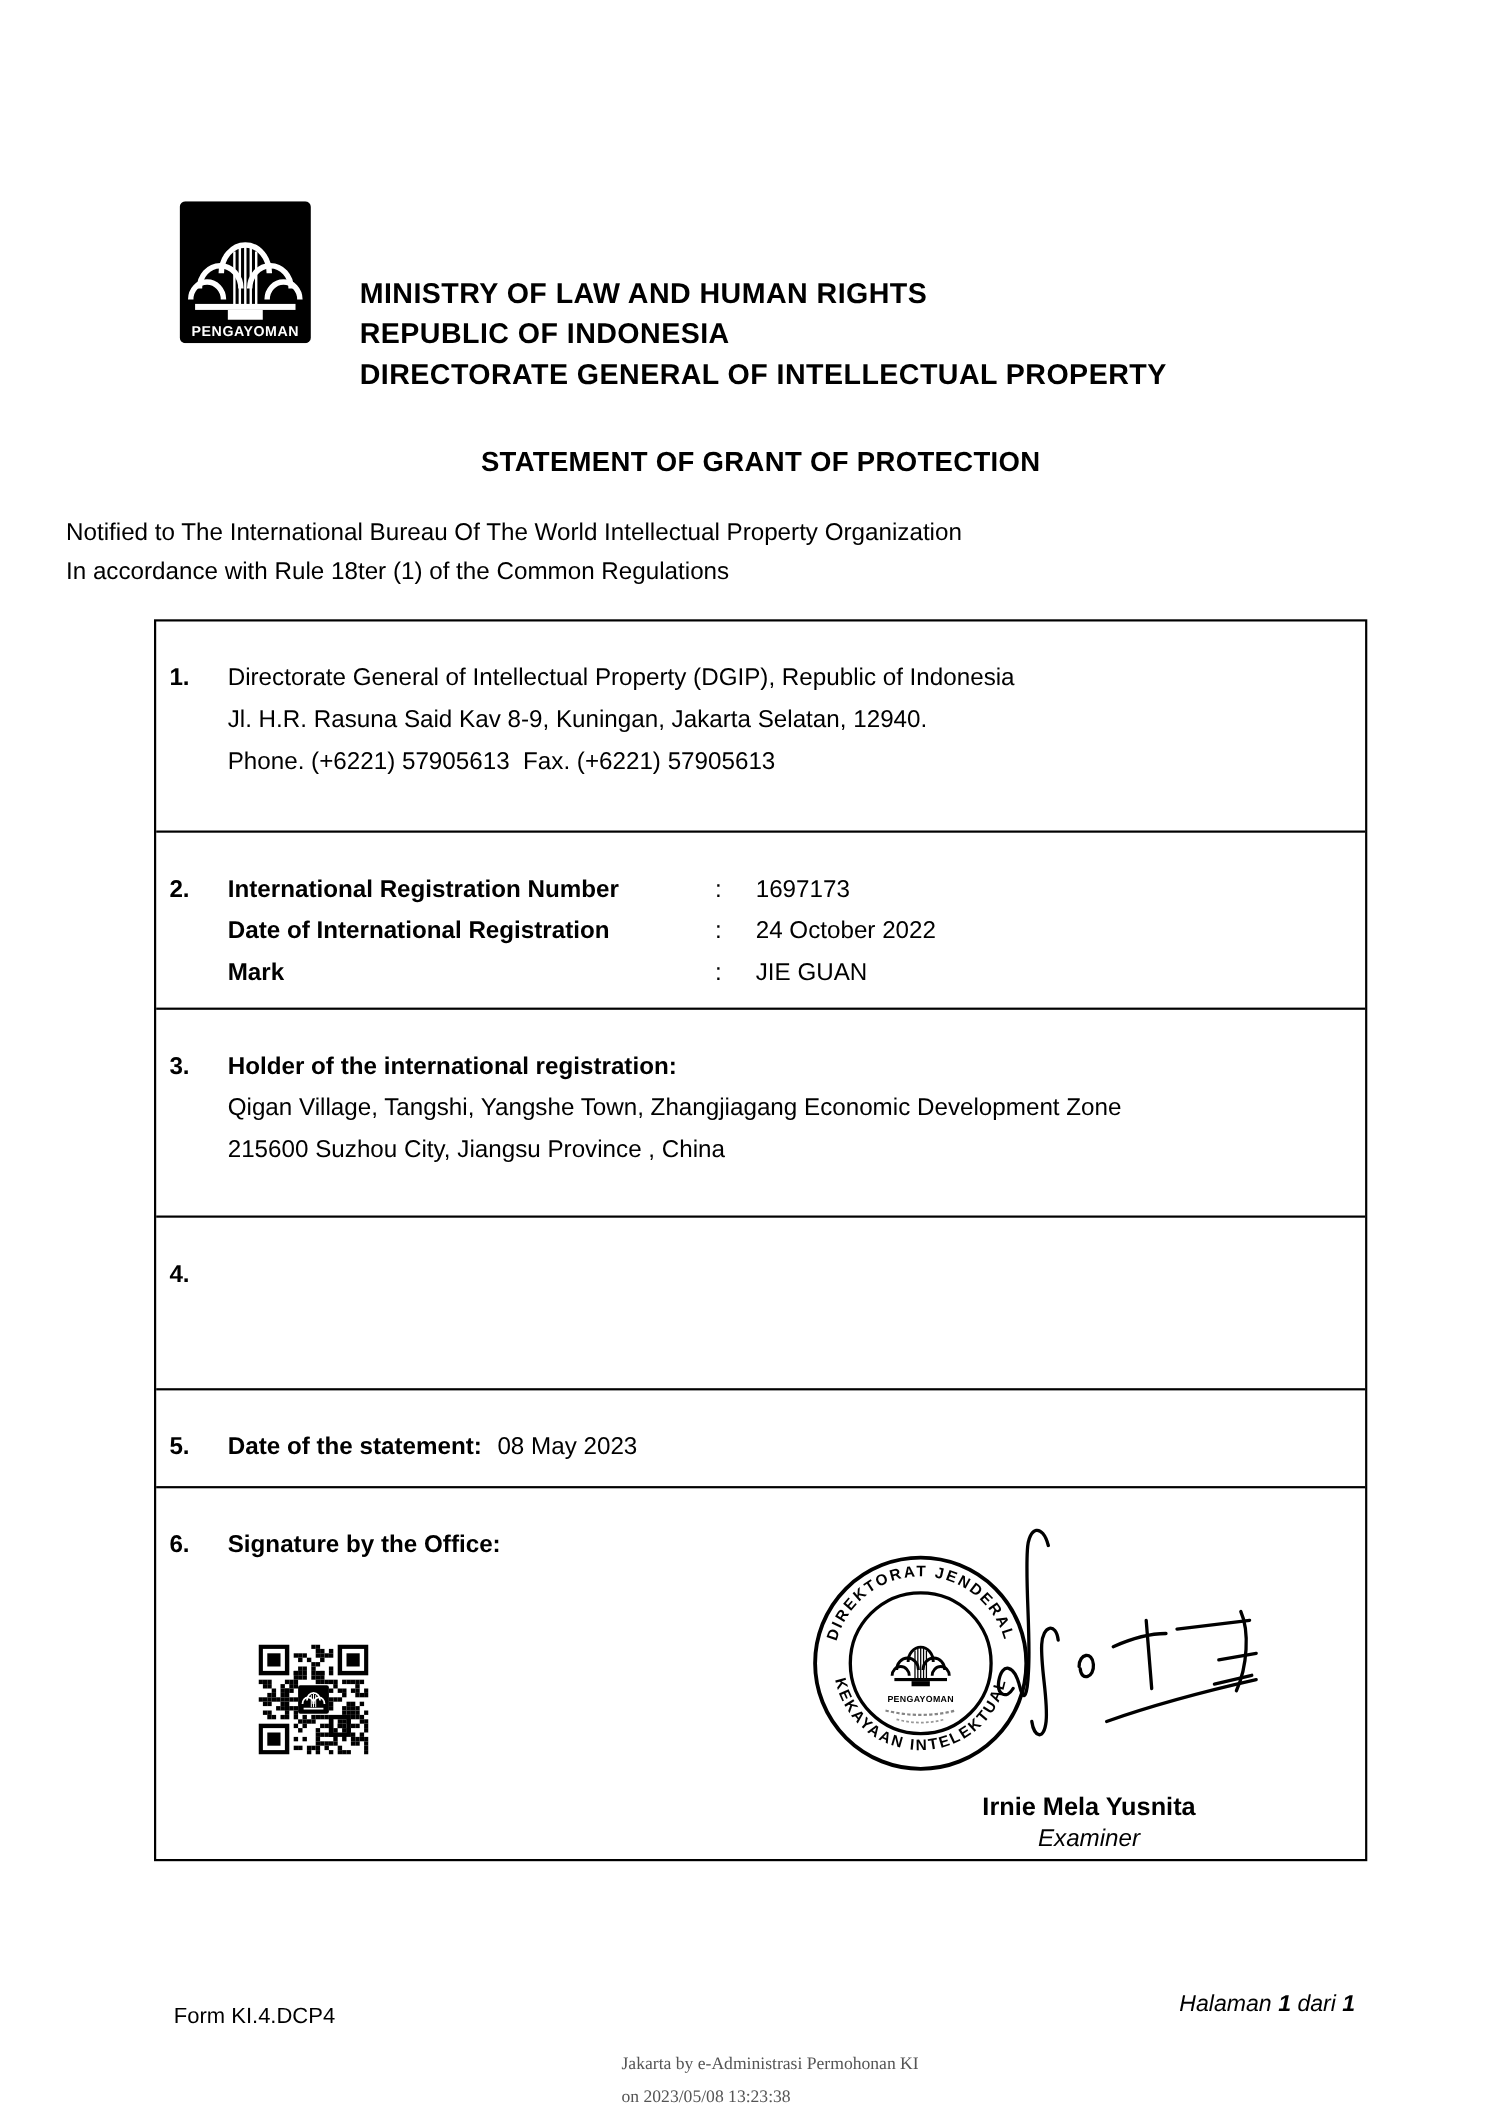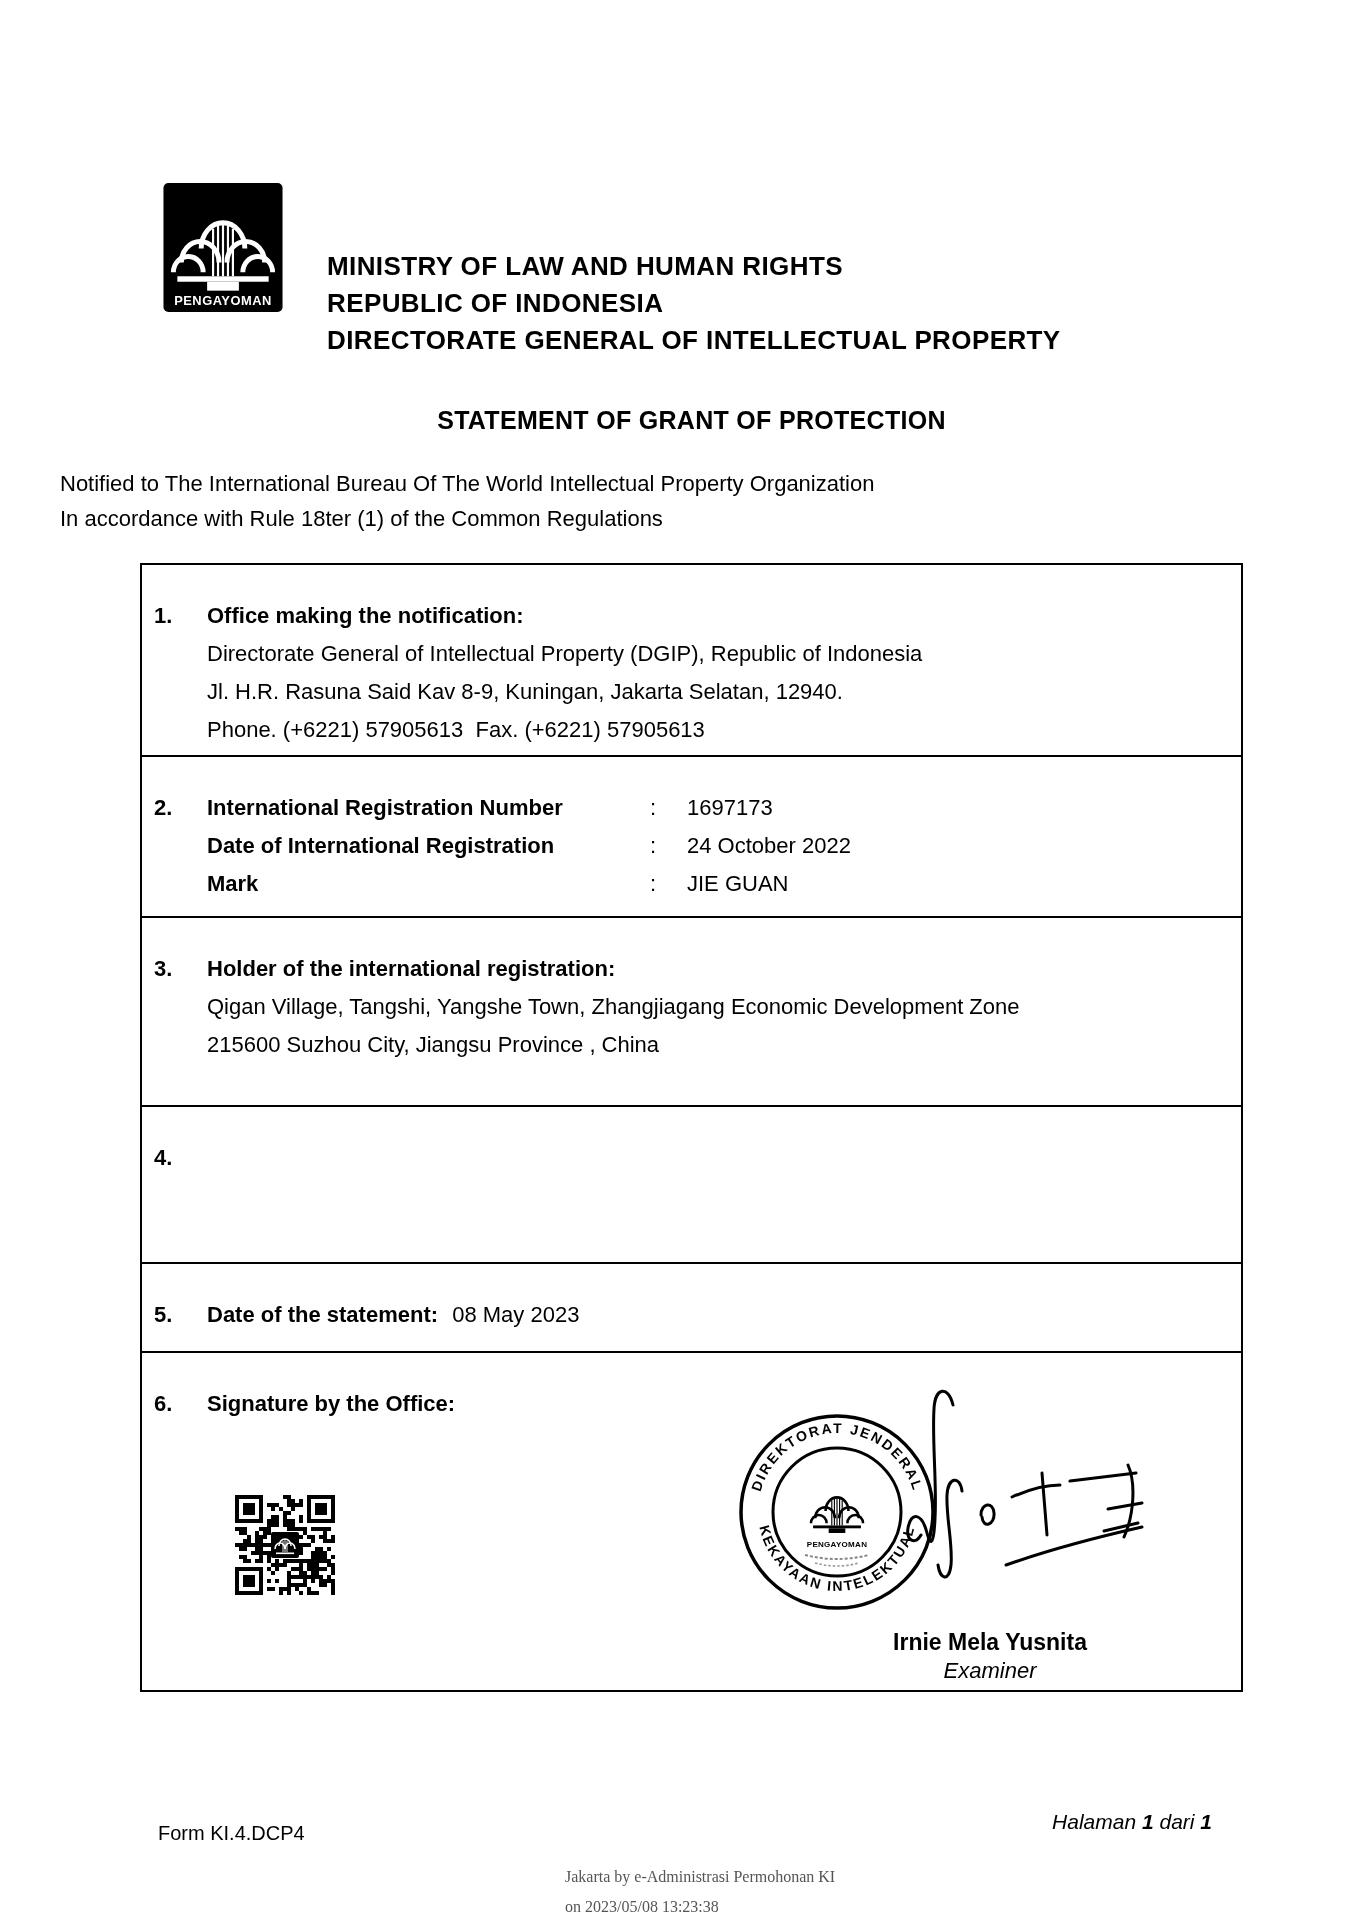--- a/index.html
+++ b/index.html
@@ -35,21 +35,21 @@
   
   .qr{position:absolute;left:93px;top:142px;width:100px;height:100px;}
   .stamp-sig{position:absolute;left:558px;top:32px;width:470px;height:280px;}
   .signer{position:absolute;left:688px;top:274px;width:320px;text-align:center;}
   .signer-name{font-weight:bold;font-size:23px;line-height:30px;}
   .signer-title{font-style:italic;font-size:22px;line-height:28px;}
   .stamp-arc{font-weight:bold;font-size:14px;letter-spacing:2px;}
 
   
   .form-id{position:absolute;left:158px;top:1822px;font-size:20px;}
-  .page-num{position:absolute;right:145px;top:1810px;font-size:21px;font-style:italic;white-space:pre;}
+  .page-num{position:absolute;right:125px;top:1810px;font-size:21px;font-style:italic;white-space:pre;}
   .page-num .b{font-weight:bold;}
   .signed{position:absolute;left:565px;top:1862px;font-family:"Liberation Serif",serif;
           font-size:16px;line-height:30px;color:#555;}
 </style>
 </head>
 <body>
 
 <div class="page">
 
   <svg class="header-logo" viewBox="0 0 120 130">
@@ -80,21 +80,20 @@
   <div class="doc-subtitle">
     <div>Notified to The International Bureau Of The World Intellectual Property Organization</div>
     <div>In accordance with Rule 18ter (1) of the Common Regulations</div>
   </div>
 
   <div class="doc-table">
 
     <div class="row r1">
       <div class="num">1.</div>
       <div class="content">
-        <div class="hd">Office making the notification:</div>
         <div>Directorate General of Intellectual Property (DGIP), Republic of Indonesia</div>
         <div>Jl. H.R. Rasuna Said Kav 8-9, Kuningan, Jakarta Selatan, 12940.</div>
         <div class="pre">Phone. (+6221) 57905613  Fax. (+6221) 57905613</div>
       </div>
     </div>
 
     <div class="row r2">
       <div class="num">2.</div>
       <div class="content">
         <div class="field">

